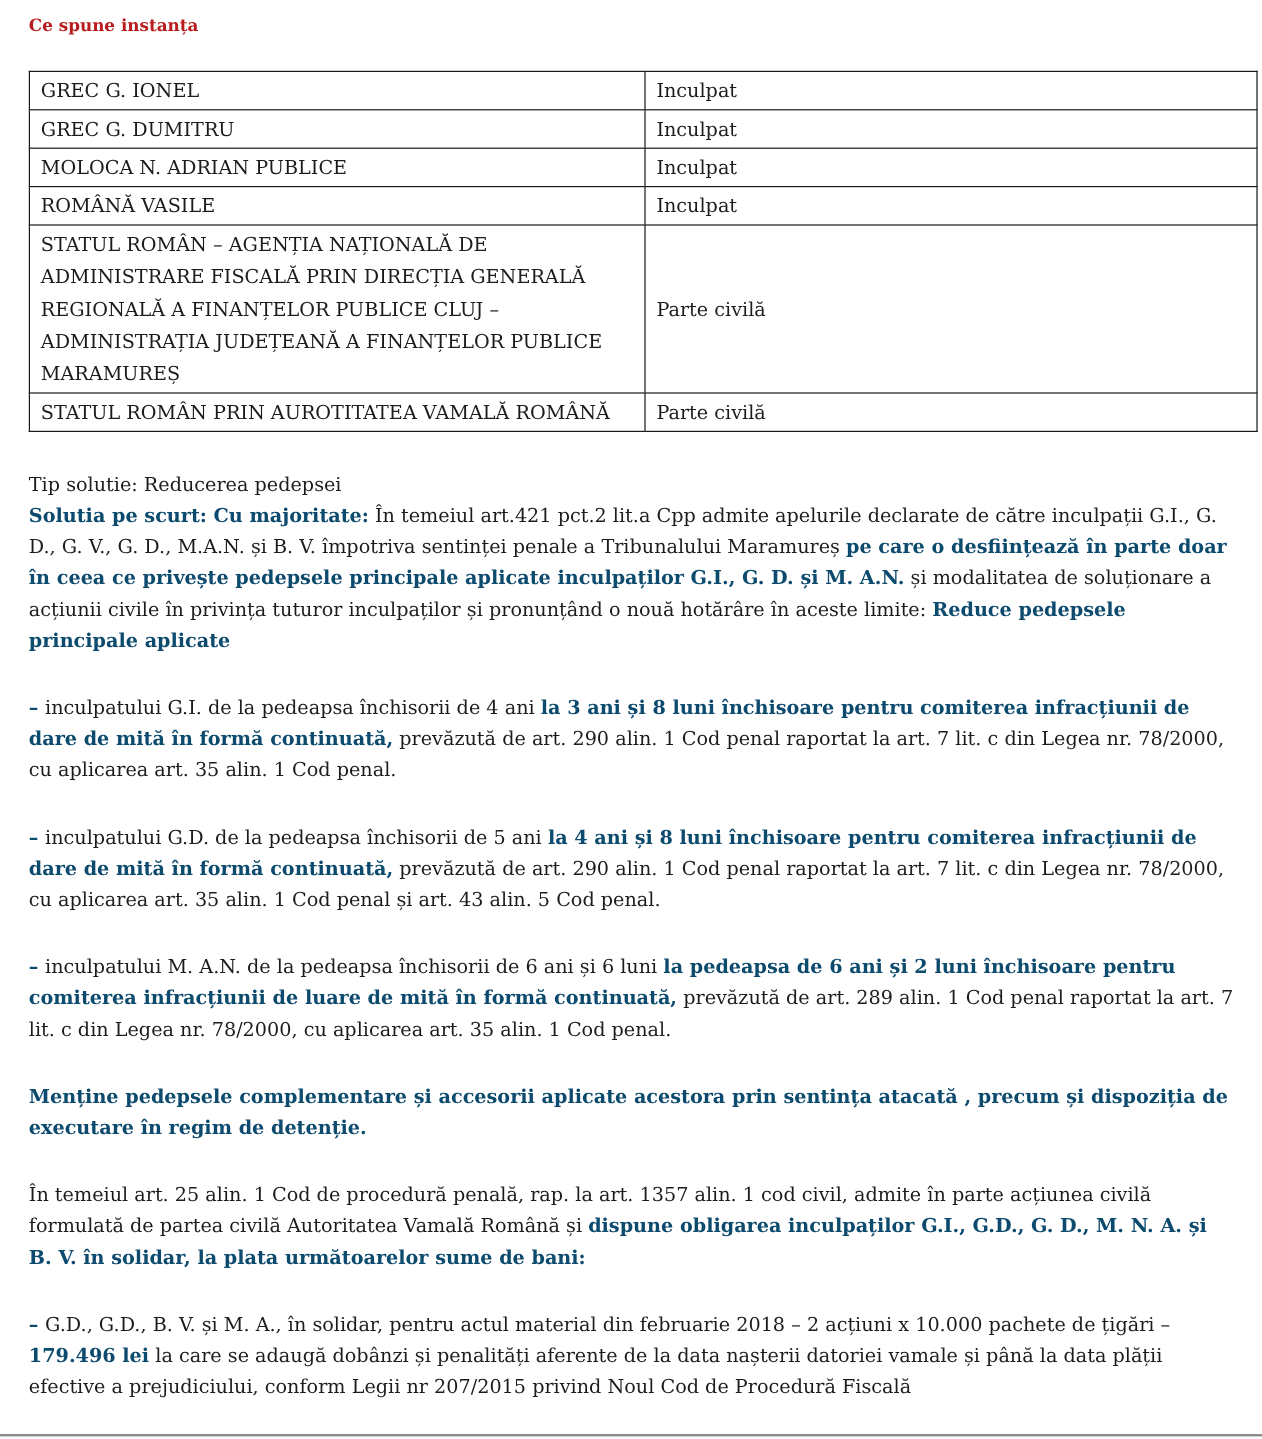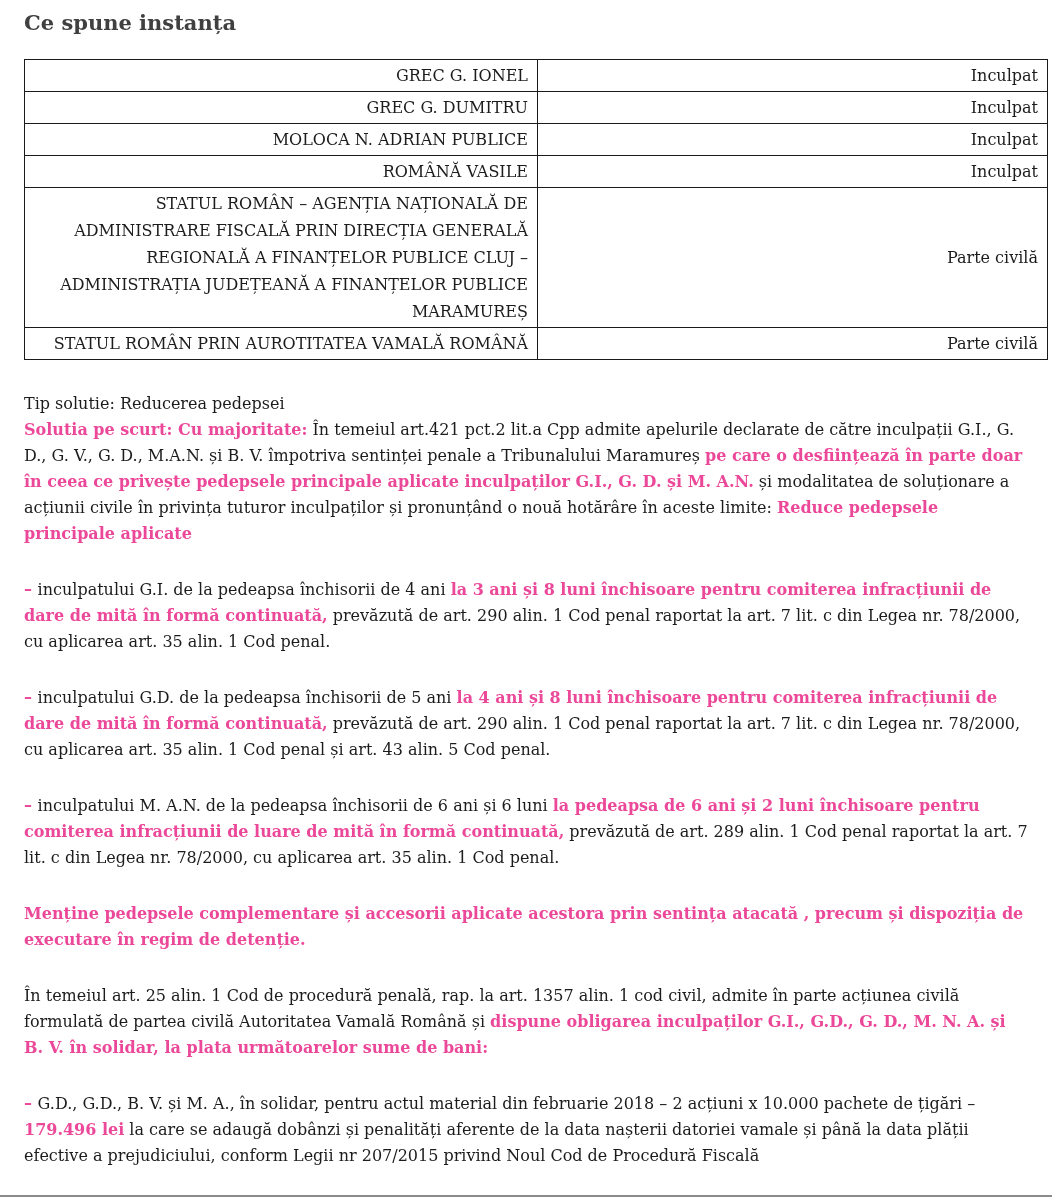--- a/index.html
+++ b/index.html
@@ -14,31 +14,30 @@
     overflow: hidden;
     font-family: "DejaVu Serif", serif;
     font-size: 16px;
     line-height: 26px;
     color: #1c1c1c;
   }
   .page {
     padding: 12px 24px 0 24px;
   }
   .heading {
-    font-size: 21px;
+    font-size: 14px;
     line-height: 21px;
     font-weight: bold;
-    color: #404040;
+    color: #b91c1c;
   }
   table.parties {
     border-collapse: collapse;
     table-layout: fixed;
     width: 1023px;
     margin-top: 26px;
-    text-align: right;
   }
   table.parties td {
     border: 1px solid #1a1a1a;
     padding: 2px 9px;
     font-size: 16px;
     line-height: 27px;
     vertical-align: middle;
     word-wrap: break-word;
   }
   .paras {
@@ -46,21 +45,21 @@
     width: 1006px;
   }
   .para {
     margin: 30px 0 0 0;
   }
   .para:first-child {
     margin-top: 16px;
   }
   .para b {
     font-weight: bold;
-    color: #ec4899;
+    color: #0c4a6e;
   }
   .bottom-divider {
     position: absolute;
     left: 0;
     top: 1195px;
     width: 1052px;
     height: 2px;
     background: #8b8b8b;
   }
 </style>

